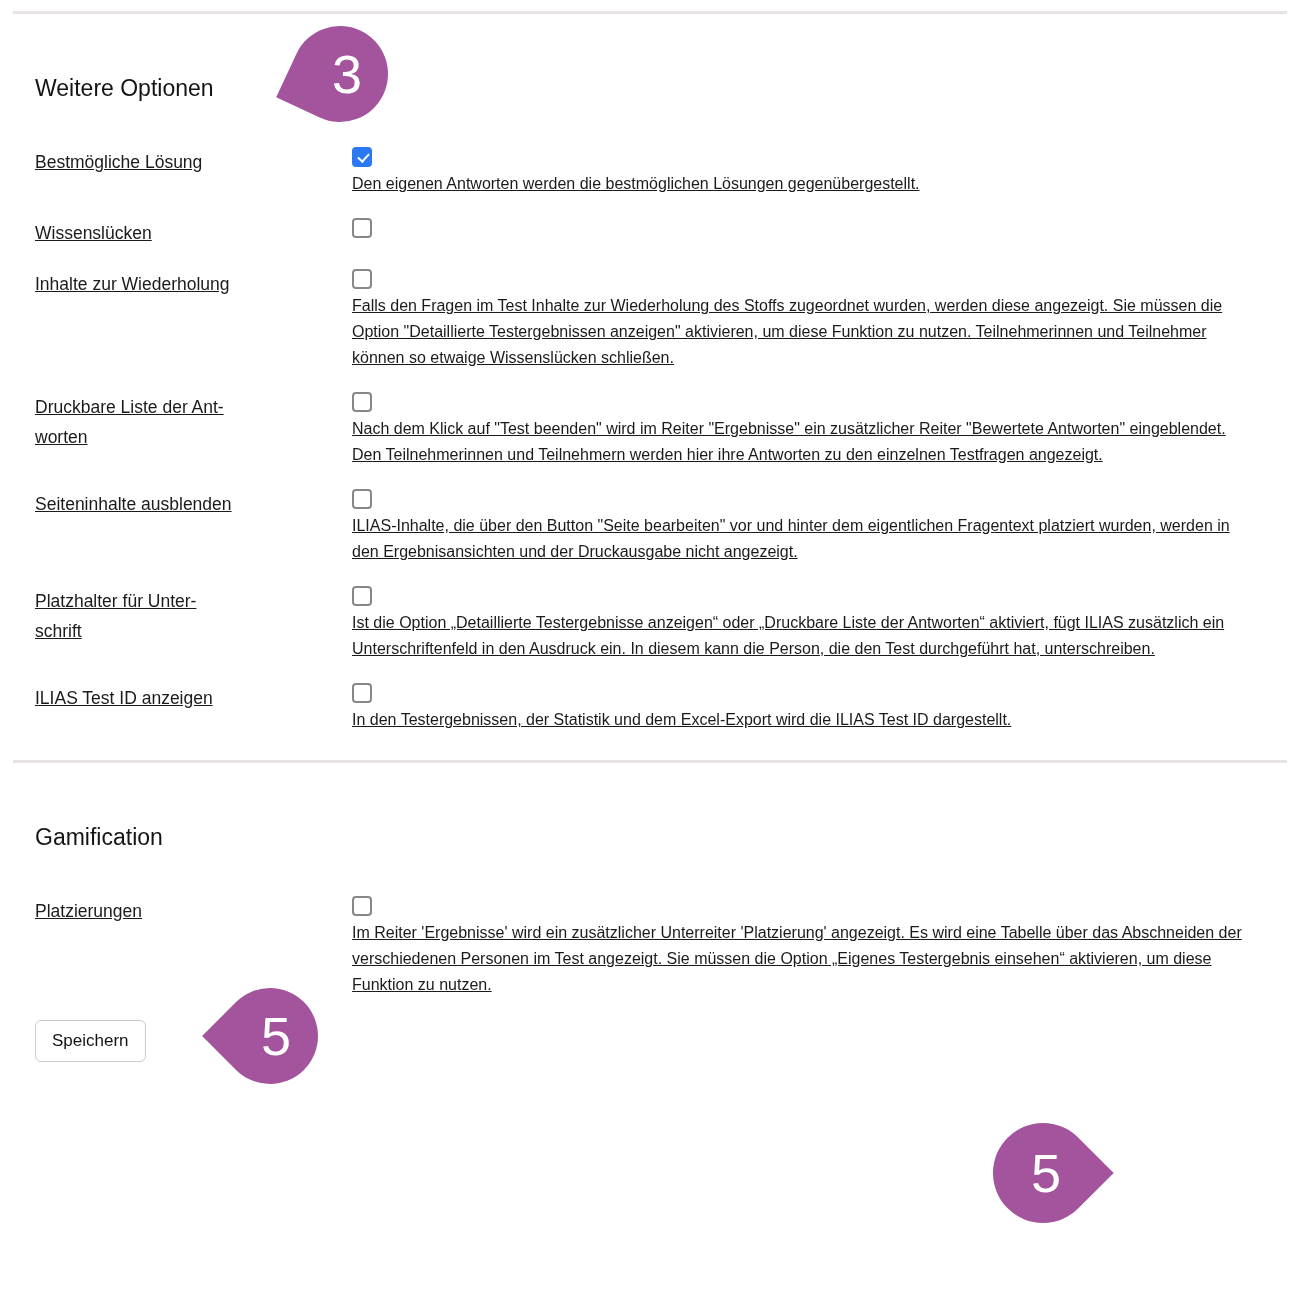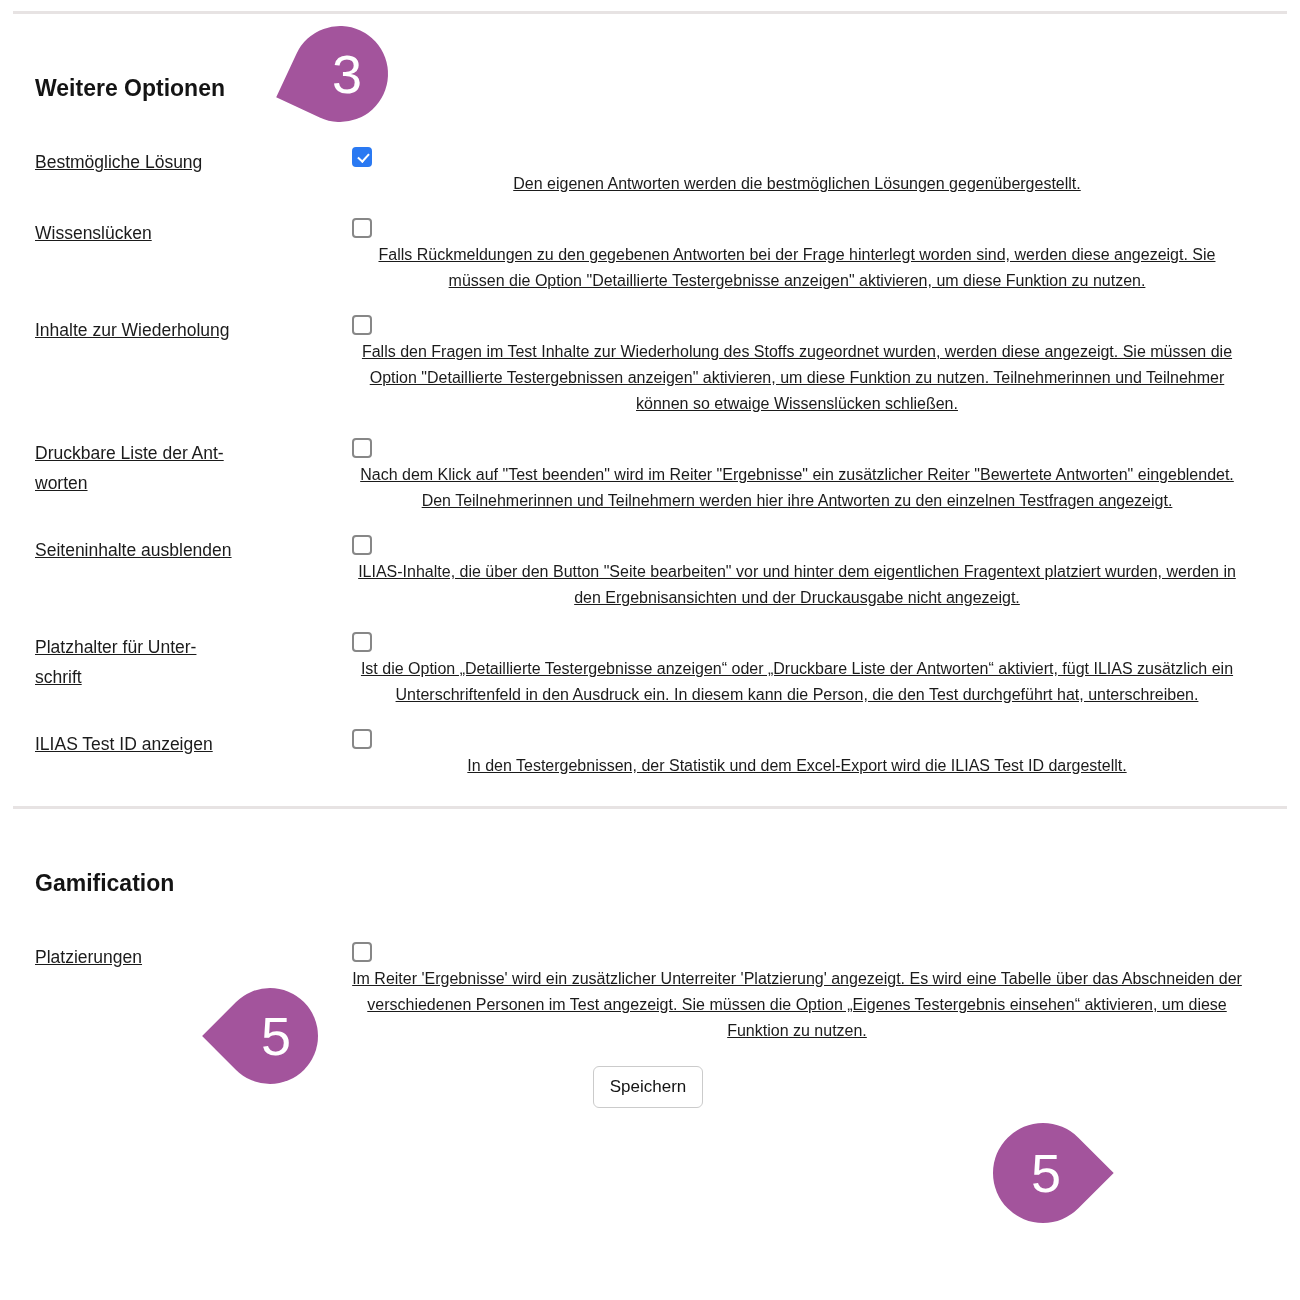--- a/index.html
+++ b/index.html
@@ -21,35 +21,35 @@
   }
   .hr.top { margin-top: 11px; }
   .hr.mid { margin-top: 27px; }
 
   .content { padding: 0 39px 0 35px; }
 
   h2.section-title {
     margin: 59px 0 0 0;
     font-size: 23px;
     line-height: 30px;
-    font-weight: 700;
+    font-weight: 400;
     color: #141414;
   }
   .rows { margin-top: 44px; }
 
   .form-row { display: flex; margin-bottom: 21px; text-decoration: underline; }
   .form-label {
     flex: none;
     width: 317px;
     font-size: 17.5px;
     line-height: 30px;
     white-space: pre-line;
     color: #1b1b1b;
   }
-  .form-control { flex: 1; max-width: 890px; text-align: center; }
+  .form-control { flex: 1; max-width: 890px; }
 
   .cb {
     width: 20px; height: 20px;
     box-sizing: border-box;
     border: 2px solid #878787;
     border-radius: 4px;
     background: #ffffff;
     margin: 0 0 4px 0;
     position: relative;
   }
@@ -68,21 +68,21 @@
   }
 
   .desc {
     font-size: 16px;
     line-height: 26px;
     color: #1b1b1b;
   }
 
   .save-row {
     display: flex;
-    justify-content: center;
+    justify-content: flex-start;
     margin-top: 22px;
   }
   .save-btn {
     font-family: "Liberation Sans", sans-serif;
     font-size: 17px;
     color: #141414;
     background: #ffffff;
     border: 1px solid #cbcbcb;
     border-radius: 6px;
     padding: 10px 16px;
@@ -132,21 +132,20 @@
           <div class="form-control">
             <div class="cb checked"></div>
             <div class="desc">Den eigenen Antworten werden die bestmöglichen Lösungen gegenübergestellt.</div>
           </div>
         </div>
 
         <div class="form-row">
           <div class="form-label">Wissenslücken</div>
           <div class="form-control">
             <div class="cb"></div>
-            <div class="desc">Falls Rückmeldungen zu den gegebenen Antworten bei der Frage hinterlegt worden sind, werden diese angezeigt. Sie müssen die Option "Detaillierte Testergebnisse anzeigen" aktivieren, um diese Funktion zu nutzen.</div>
           </div>
         </div>
 
         <div class="form-row">
           <div class="form-label">Inhalte zur Wiederholung</div>
           <div class="form-control">
             <div class="cb"></div>
             <div class="desc">Falls den Fragen im Test Inhalte zur Wiederholung des Stoffs zugeordnet wurden, werden diese angezeigt. Sie müssen die Option "Detaillierte Testergebnissen anzeigen" aktivieren, um diese Funktion zu nutzen. Teilnehmerinnen und Teilnehmer können so etwaige Wissenslücken schließen.</div>
           </div>
         </div>

